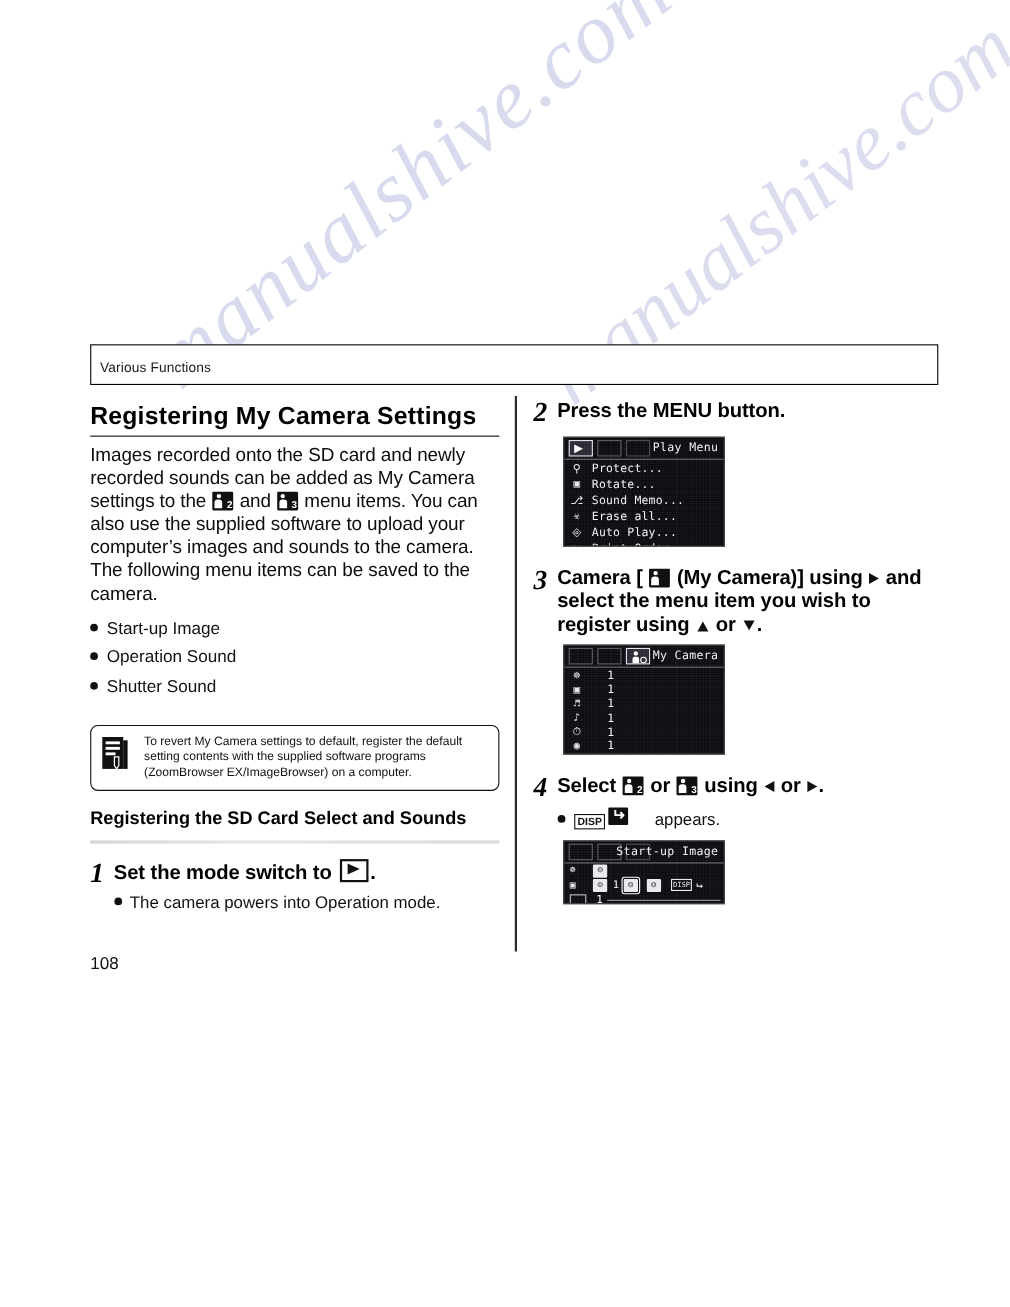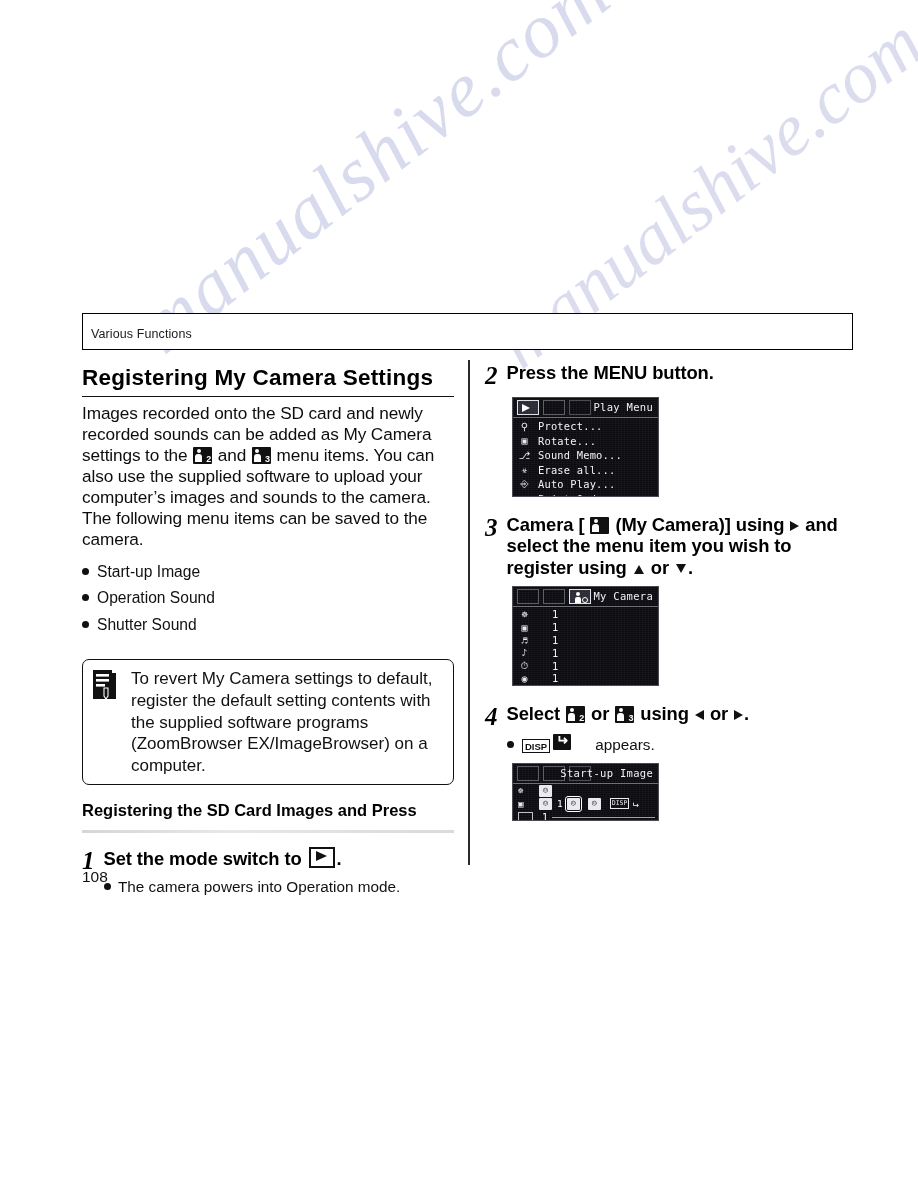--- a/index.html
+++ b/index.html
@@ -138,21 +138,21 @@
     border-radius:7px;
     padding:8px 9px 8px 9px;
     display:flex;
     gap:9px;
     background:#fff;
   }
   .note-icon{
     flex:0 0 auto;width:30px;height:36px;position:relative;margin-top:1px;
   }
   .note-text{
-    font-size:17px;line-height:1.27;color:#111;
+    font-size:11px;line-height:1.27;color:#111;
   }
 
   
   .step{display:flex;align-items:flex-start;margin-top:4px;}
   .step-num{
     font-family:"Liberation Serif", serif;
     font-style:italic;
     font-weight:bold;
     font-size:25px;
     line-height:1;
@@ -363,21 +363,21 @@
           <rect x="20" y="4" width="4" height="26" fill="#111"></rect>
           <rect x="4" y="5" width="13" height="2.6" fill="#fff"></rect>
           <rect x="4" y="10" width="13" height="2.6" fill="#fff"></rect>
           <rect x="4" y="15" width="9" height="2.6" fill="#fff"></rect>
           <path d="M12 19 l4 0 l0 8 l-2 3 l-2 -3 z" fill="#111" stroke="#fff" stroke-width="1.1"></path>
         </svg>
       </div>
       <div class="note-text">To revert My Camera settings to default, register the default setting contents with the supplied software programs (ZoomBrowser EX/ImageBrowser) on a computer.</div>
     </div>
 
-    <h2 class="sub-title" style="margin-top:16px">Registering the SD Card Images and Press</h2>
+    <h2 class="sub-title" style="margin-top:16px">Registering the SD Card Select and Sounds</h2>
     <div class="rule-faint"></div>
 
     <div class="step" style="margin-top:14px">
       <div class="step-num">1</div>
       <div class="step-title"><span>Set the mode switch to </span><span class="ico-play-solid"></span><span>.</span></div>
     </div>
     <div class="step-note">
         <span class="dot"></span>
         <span>The camera powers into Operation mode.</span>
       </div>

